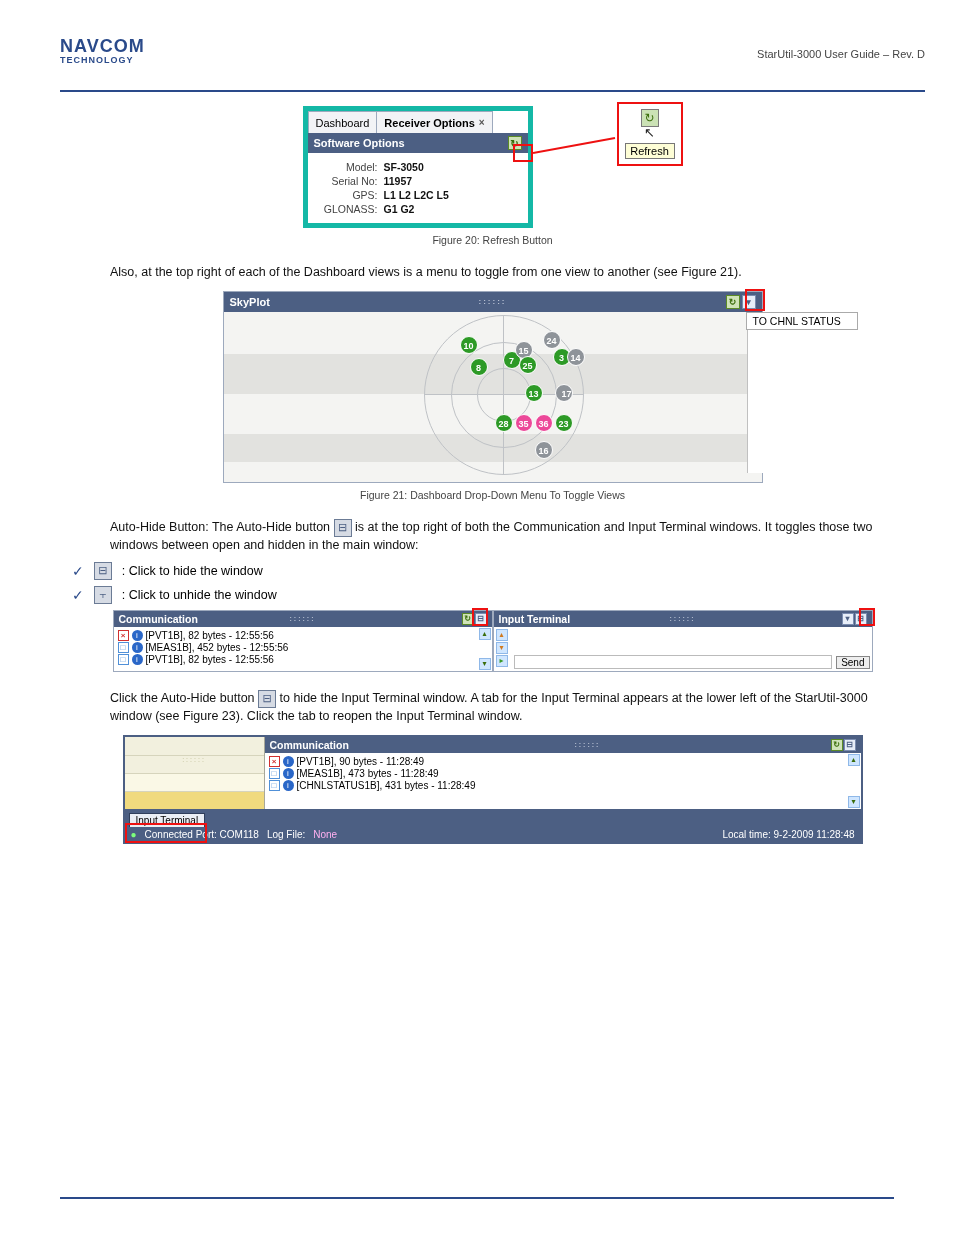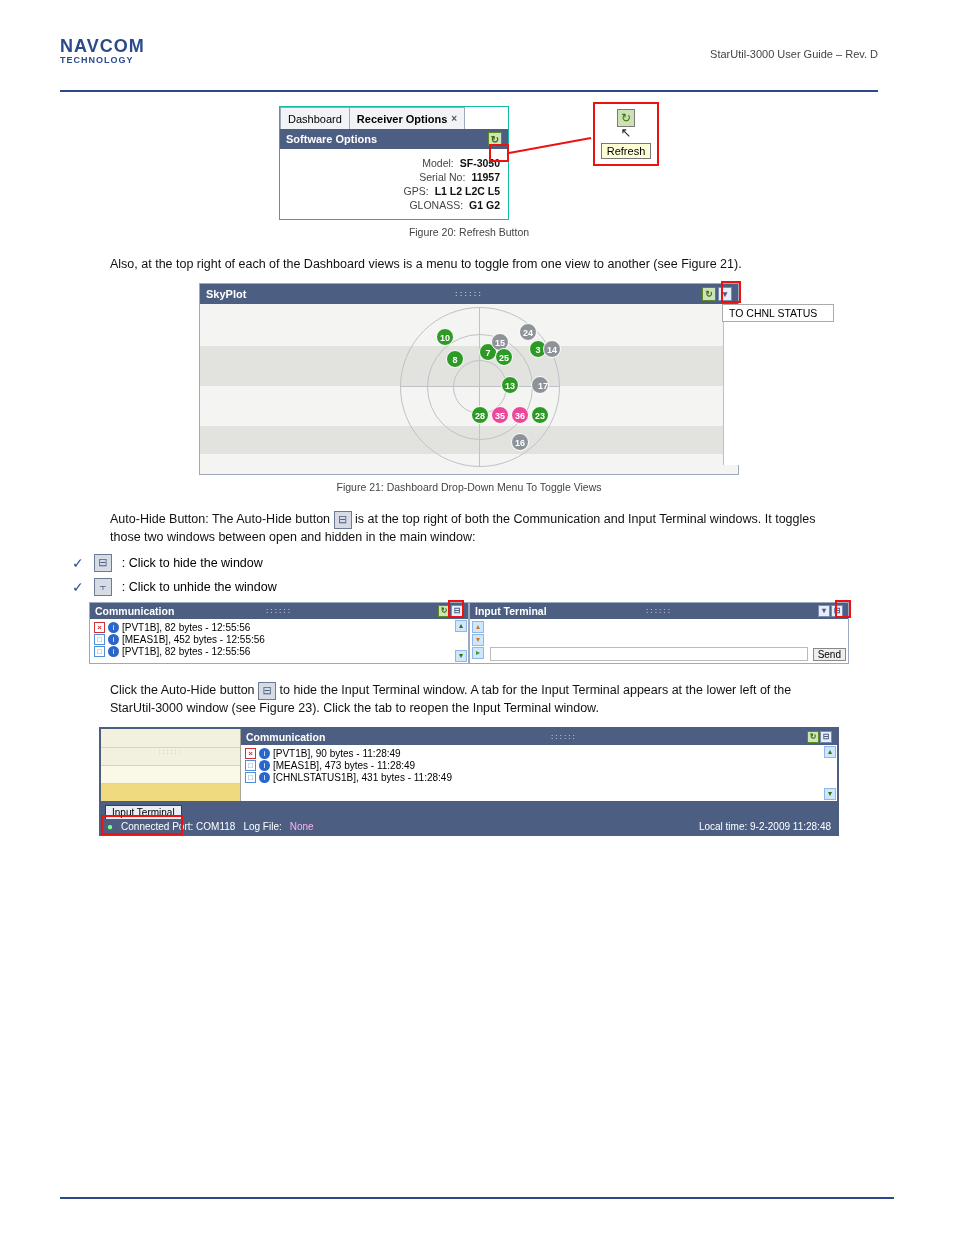--- a/index.html
+++ b/index.html
@@ -6,21 +6,21 @@
   body {
     width: 954px;
     height: 1235px;
     background: #fff;
     font-family: Arial, Helvetica, sans-serif;
     font-size: 12px;
     color: #000;
     position: relative;
   }
   .page {
-    padding: 30px 76px 0 60px;
+    padding: 30px 29px 0 60px;
   }
 
   
   .doc-header {
     position: relative;
     height: 62px;
     border-bottom: 2px solid #2a4a8a;
   }
   .logo-block { position: absolute; left: 0; top: 6px; }
   .logo-main { font: 900 18px Arial; color: #2a4a8a; letter-spacing: 1px; }
@@ -29,33 +29,33 @@
 
   
   .body-txt { font-size: 12.5px; line-height: 1.35; color:#111; }
   .body-txt p { margin: 6px 0; }
   .cap { text-align:center; font-size:10.5px; color:#444; margin-top:6px; }
   .cap .capnum { }
 
   
   .ro-wrap { width: 380px; margin: 14px auto 4px auto; position: relative; }
   .ro-panel {
-    width: 230px; border:1px solid #14b8a6; background:#fff;
+    width: 230px; border:5px solid #14b8a6; background:#fff;
   }
   .ro-tabs { display:flex; height:22px; font-size:11px; }
   .ro-tab  { border:1px solid #9da9bd; border-bottom:none; padding:3px 7px; margin-right:-1px;
              background:#f2f3f6; display:flex; align-items:center; gap:4px;}
   .ro-tab.sel { font-weight:bold; }
   .ro-close { font-size:10px; color:#555; }
   .ro-bar { background:#4c5f83; color:#fff; font-size:11px; font-weight:bold;
             padding:3px 6px; display:flex; align-items:center; justify-content:space-between; }
   .ro-bar-refresh { width:14px; height:14px; background:#cfe3b8; border:1px solid #5b8a27;
                     display:flex; align-items:center; justify-content:center; color:#3a6d0b; font-size:10px;}
   .ro-body { padding:6px 8px; font-size:10.5px; color:#333; }
-  .ro-row { display:flex; gap:6px; margin:2px 0;justify-content:flex-end; }
+  .ro-row { display:flex; gap:6px; margin:2px 0; }
   .ro-lbl { width:62px; text-align:right; color:#444;}
   .ro-val { font-weight:bold; color:#111; }
 
   .red-box { position:absolute; border:2px solid #e11; }
 
   .refresh-callout {
     position:absolute; right:0; top:-4px; width:66px; height:64px;
     border:2px solid #e11; background:#fff;
   }
   .refresh-callout .rc-ico {

